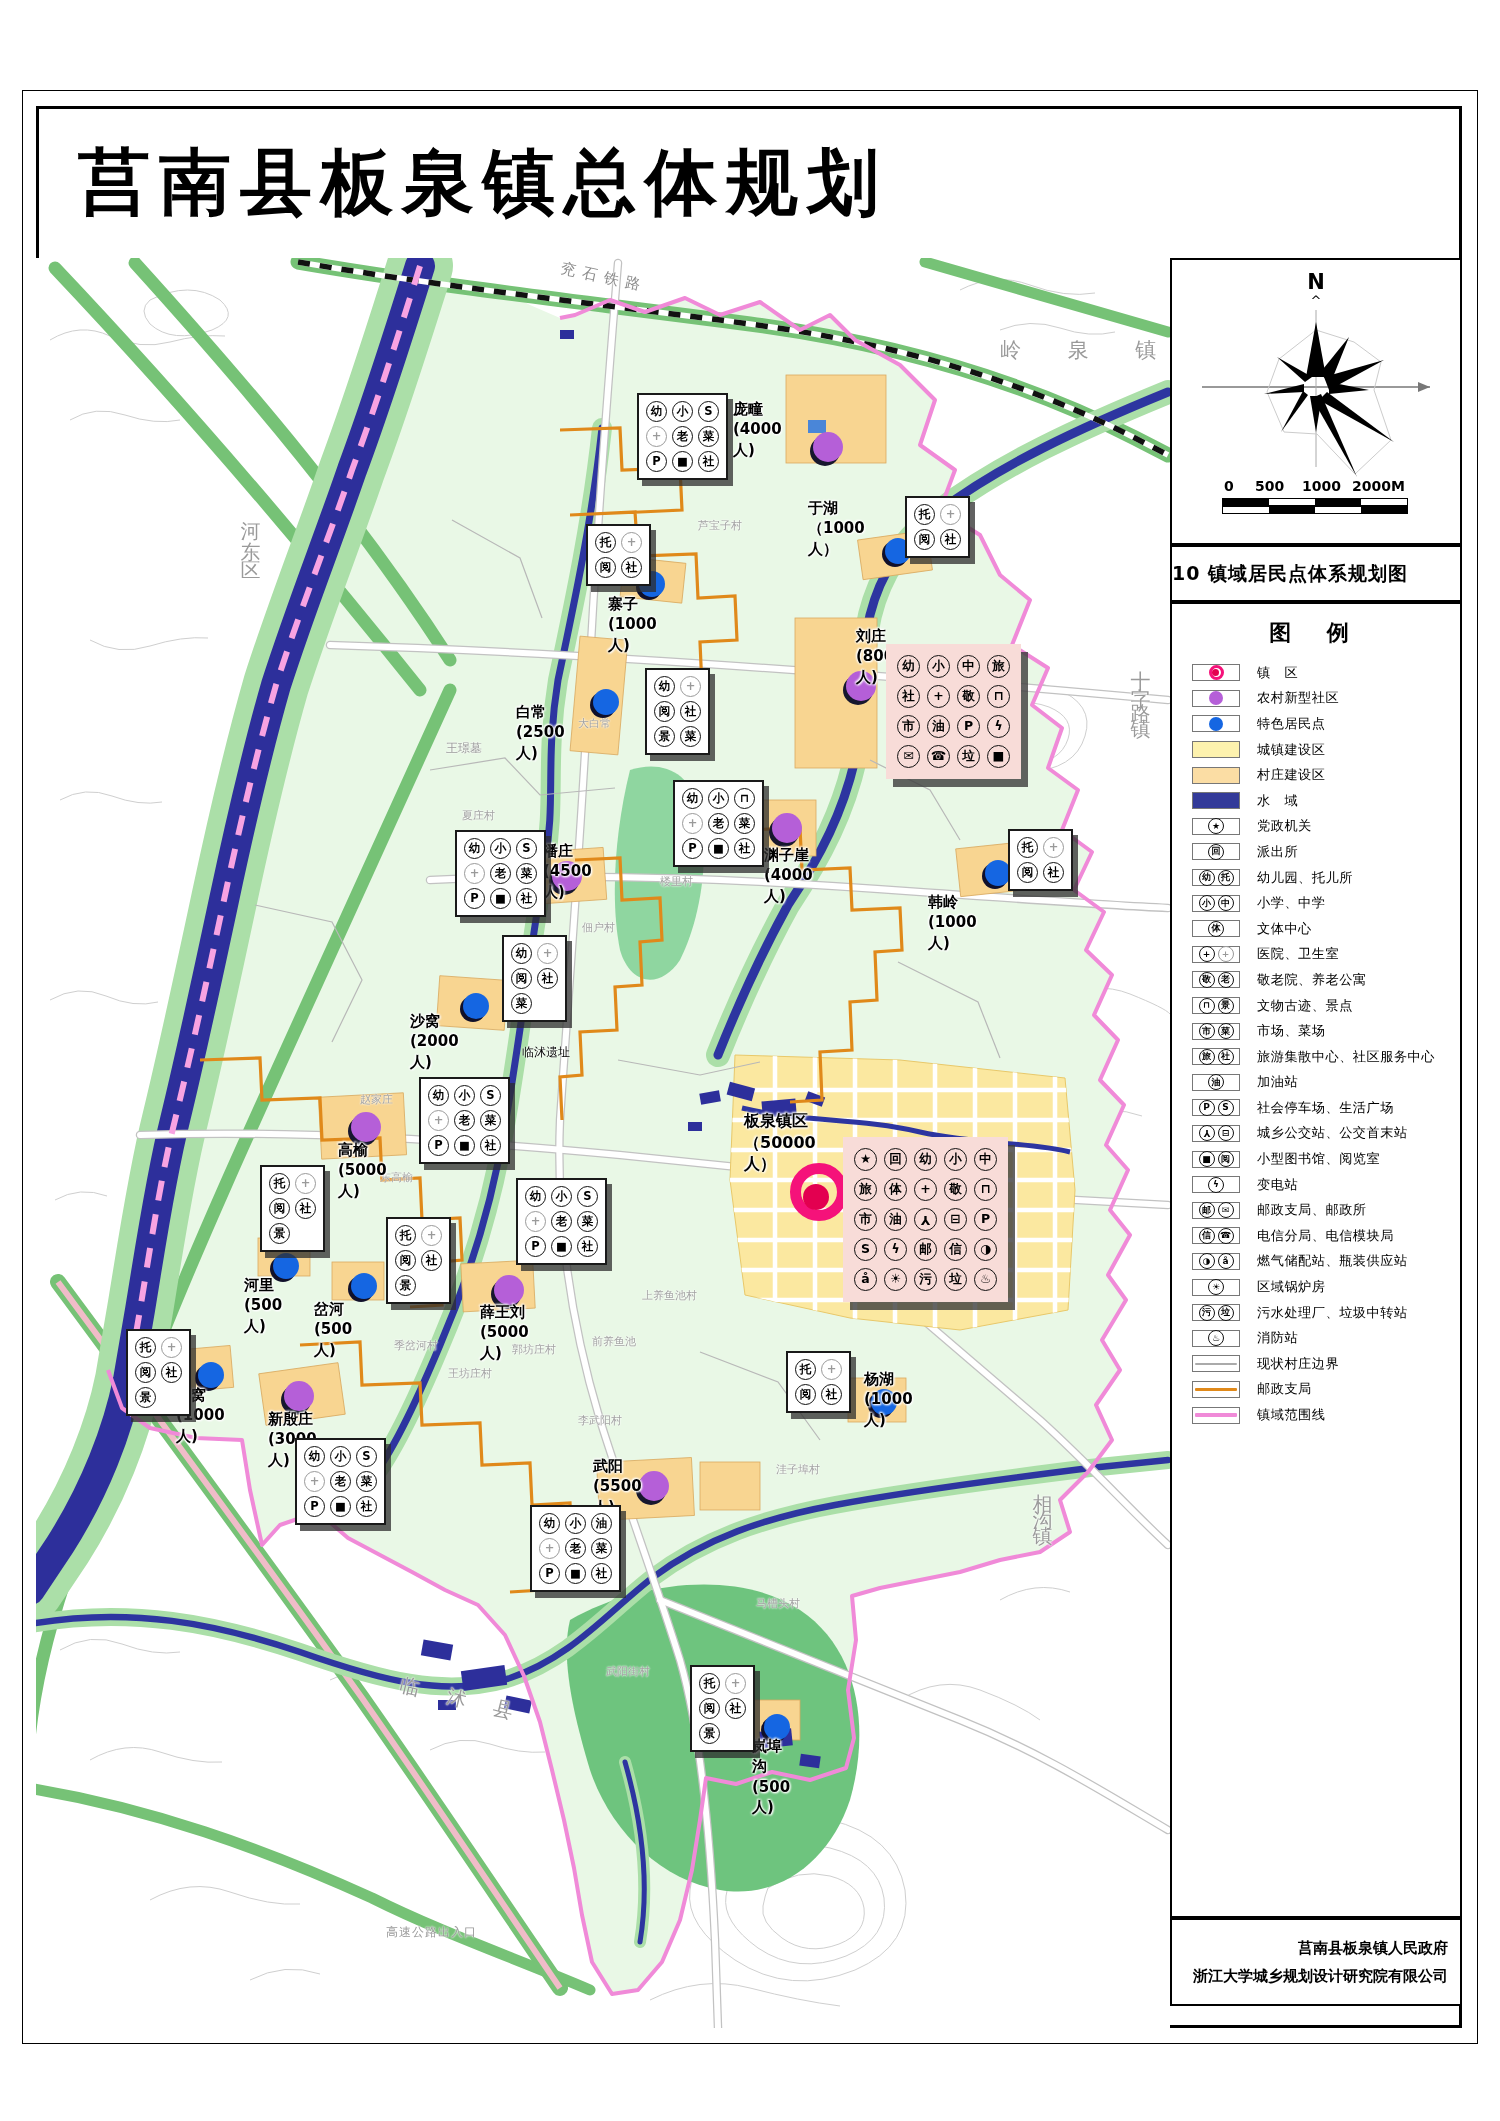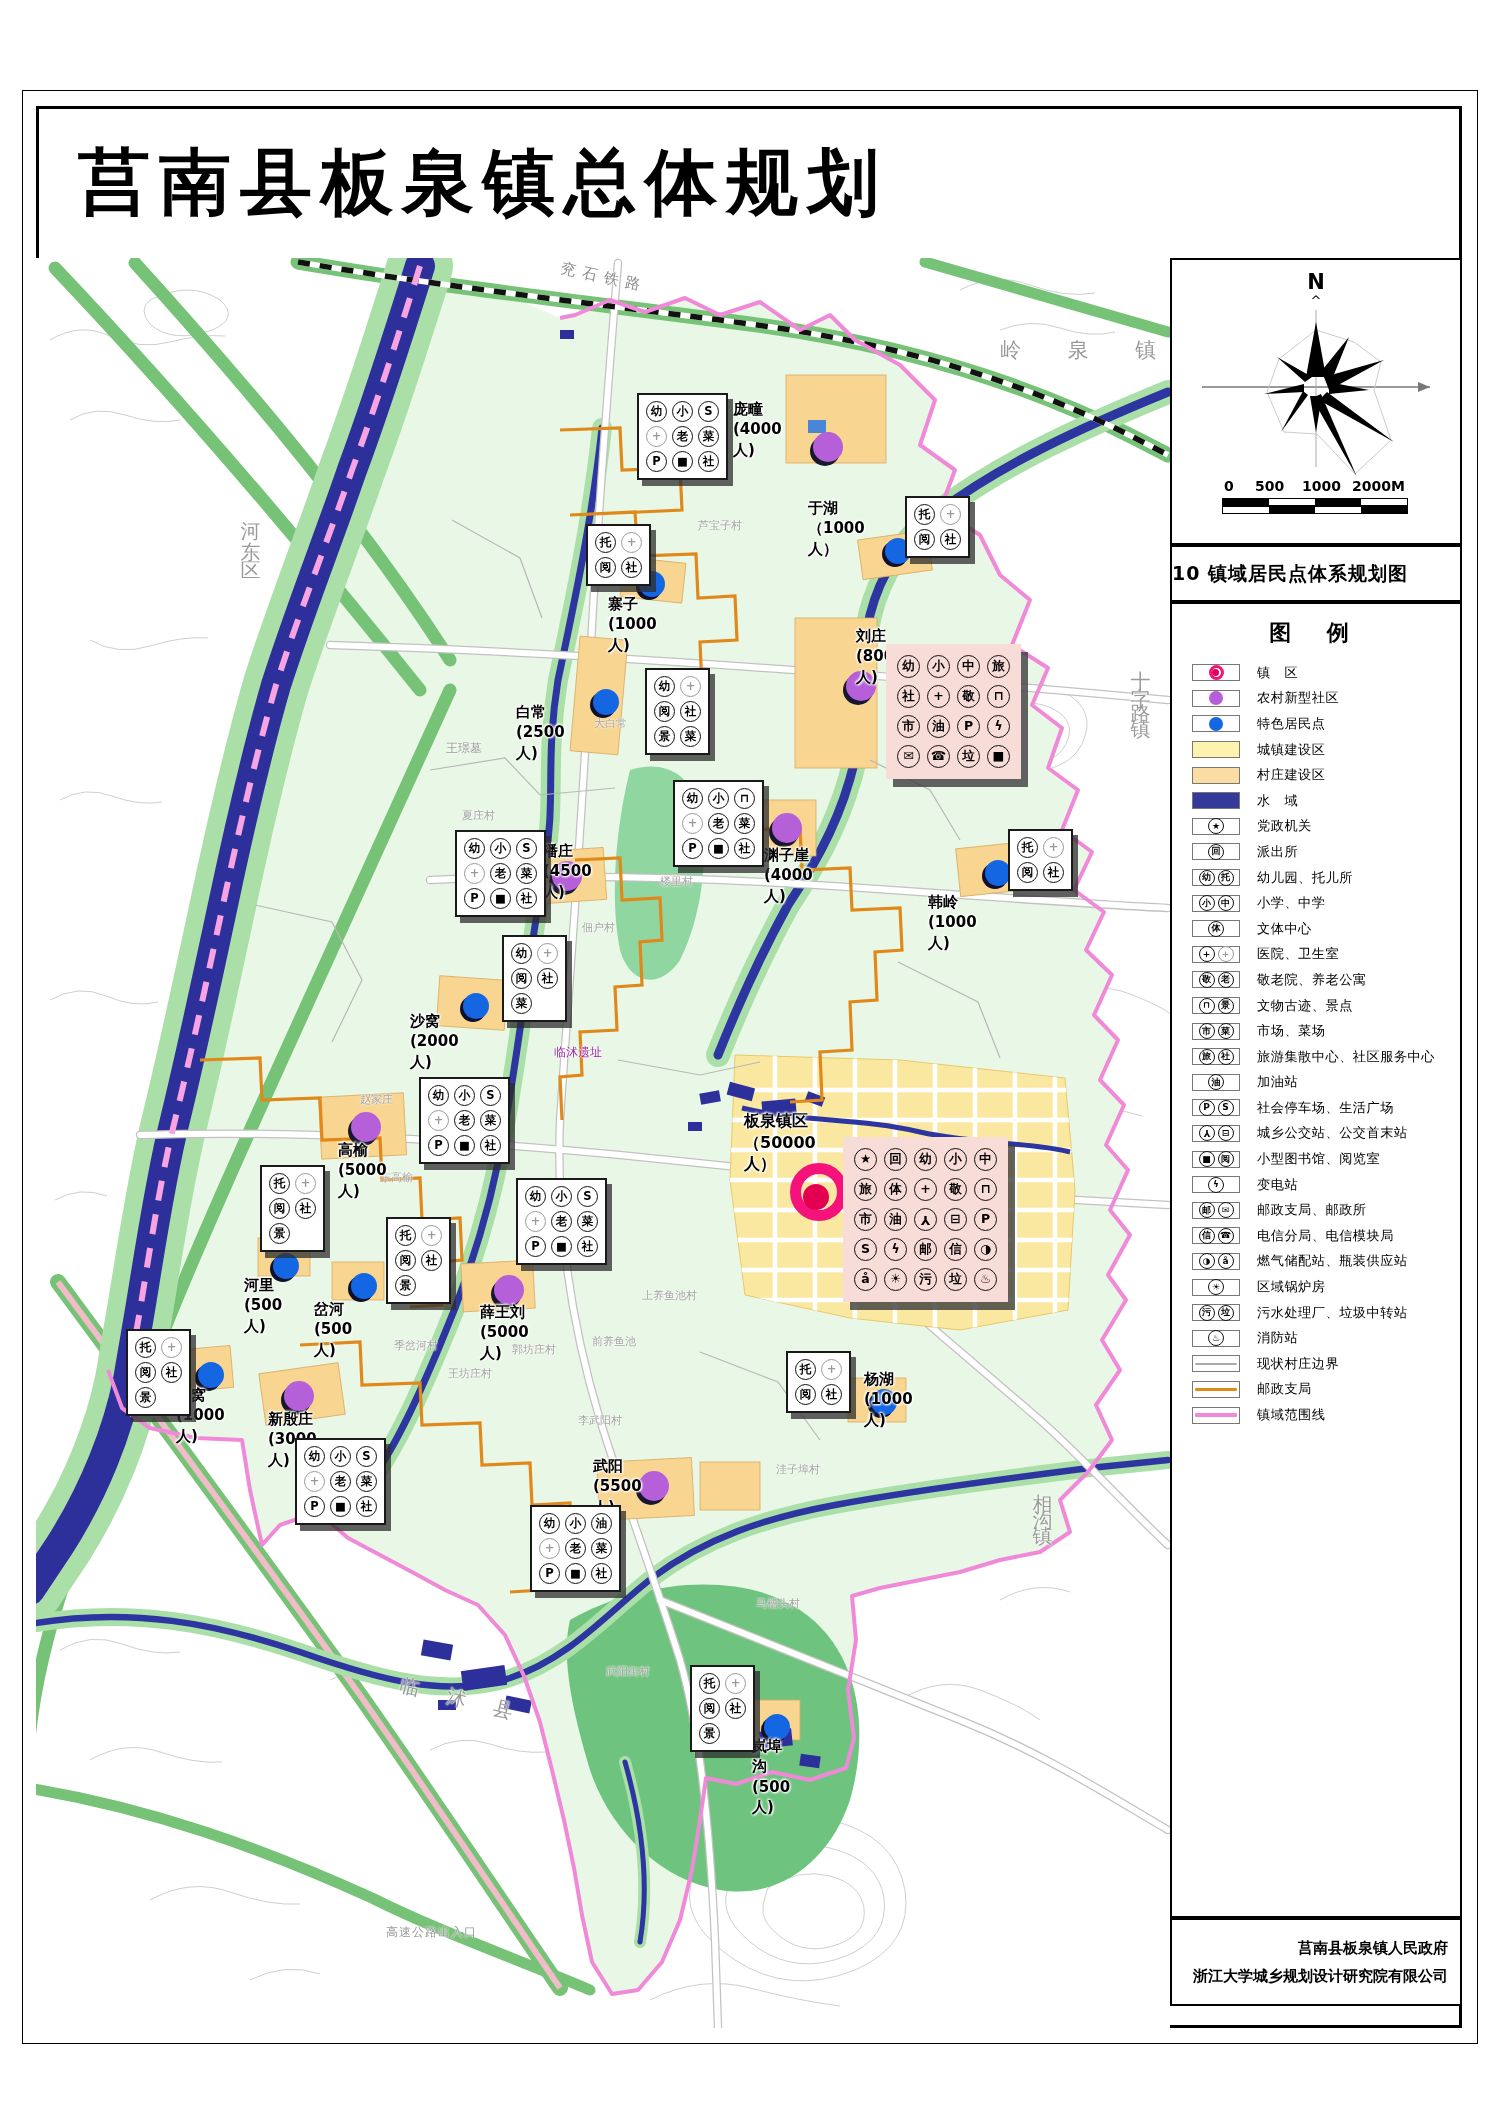--- a/index.html
+++ b/index.html
@@ -259,25 +259,25 @@
   <div class="abs" id="map-labels" style="left:0;top:0;">
       <div class="mlabel" style="left: 560px; top: 268px; font-size: 15px; color: rgb(138, 138, 138); letter-spacing: 7px; transform: rotate(12deg);">兖石铁路</div>
       <div class="mlabel" style="left: 1000px; top: 336px; font-size: 21px; color: rgb(154, 154, 154); letter-spacing: 20px;">岭 泉 镇</div>
       <div class="mlabel v" style="left: 238px; top: 505px; font-size: 20px; color: rgb(154, 154, 154); letter-spacing: 20px;">河东区</div>
       <div class="mlabel v" style="left: 1128px; top: 655px; font-size: 20px; color: rgb(154, 154, 154); letter-spacing: 16px;">十字路镇</div>
       <div class="mlabel v" style="left: 1030px; top: 1478px; font-size: 20px; color: rgb(154, 154, 154); letter-spacing: 16px;">相沟镇</div>
       <div class="mlabel" style="left: 398px; top: 1688px; font-size: 20px; color: rgb(154, 154, 154); letter-spacing: 28px; transform: rotate(14deg);">临沭县</div>
       <div class="mlabel" style="left: 386px; top: 1924px; font-size: 12px; color: rgb(154, 154, 154); letter-spacing: 1px;">高速公路出入口</div>
       <div class="mlabel" style="left: 446px; top: 740px; font-size: 12px; color: rgb(154, 154, 154);">王璟墓</div>
       <div class="mlabel" style="left: 698px; top: 518px; font-size: 11px; color: rgb(163, 163, 163);">芦宝子村</div>
-      <div class="mlabel" style="left: 594px; top: 716px; font-size: 11px; color: rgb(163, 163, 163);">大白常</div>
+      <div class="mlabel" style="left: 578px; top: 716px; font-size: 11px; color: rgb(163, 163, 163);">大白常</div>
       <div class="mlabel" style="left: 462px; top: 808px; font-size: 11px; color: rgb(163, 163, 163);">夏庄村</div>
       <div class="mlabel" style="left: 660px; top: 874px; font-size: 11px; color: rgb(163, 163, 163);">楼里村</div>
       <div class="mlabel" style="left: 582px; top: 920px; font-size: 11px; color: rgb(163, 163, 163);">佃户村</div>
-      <div class="mlabel" style="left: 522px; top: 1044px; font-size: 12px; color: #a21caf; margin-left: 32px;">临沭遗址</div>
+      <div class="mlabel" style="left: 522px; top: 1044px; font-size: 12px; color: #000000;">临沭遗址</div>
       <div class="mlabel" style="left: 360px; top: 1092px; font-size: 11px; color: rgb(163, 163, 163);">赵家庄</div>
       <div class="mlabel" style="left: 380px; top: 1170px; font-size: 11px; color: rgb(163, 163, 163);">东高榆</div>
       <div class="mlabel" style="left: 642px; top: 1288px; font-size: 11px; color: rgb(163, 163, 163);">上养鱼池村</div>
       <div class="mlabel" style="left: 592px; top: 1334px; font-size: 11px; color: rgb(163, 163, 163);">前养鱼池</div>
       <div class="mlabel" style="left: 394px; top: 1338px; font-size: 11px; color: rgb(163, 163, 163);">季岔河村</div>
       <div class="mlabel" style="left: 512px; top: 1342px; font-size: 11px; color: rgb(163, 163, 163);">郭坊庄村</div>
       <div class="mlabel" style="left: 448px; top: 1366px; font-size: 11px; color: rgb(163, 163, 163);">王坊庄村</div>
       <div class="mlabel" style="left: 578px; top: 1413px; font-size: 11px; color: rgb(163, 163, 163);">李武阳村</div>
       <div class="mlabel" style="left: 776px; top: 1462px; font-size: 11px; color: rgb(163, 163, 163);">洼子埠村</div>
       <div class="mlabel" style="left: 756px; top: 1596px; font-size: 11px; color: rgb(163, 163, 163);">马槽头村</div>

